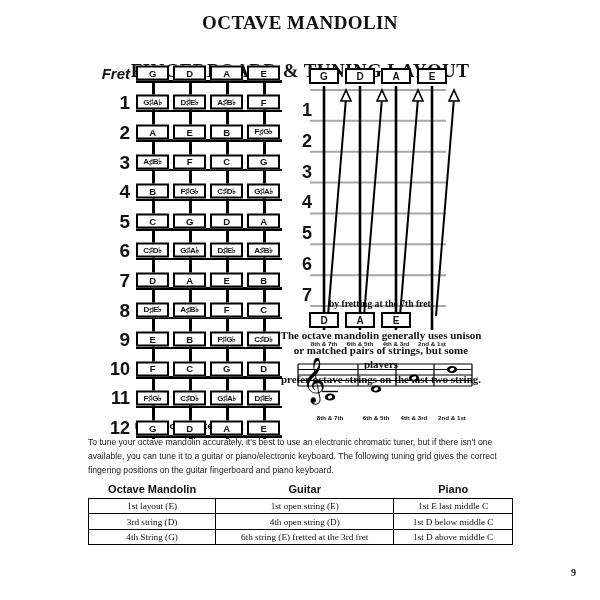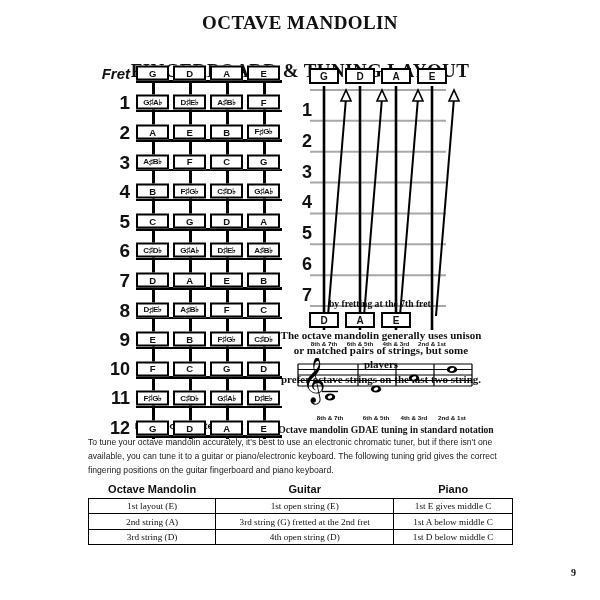--- a/index.html
+++ b/index.html
@@ -372,47 +372,46 @@
           <ellipse cx="156" cy="11.5" rx="5.2" ry="3.6" fill="#000"></ellipse>
           <ellipse cx="156" cy="11.5" rx="2.4" ry="1.5" fill="#fff" transform="rotate(-20 156 11.5)"></ellipse>
         </g>
       </svg></div>
   <div class="nota-pairs" id="notapairs">
       <span style="left: 34px;">8th &amp; 7th</span>
       <span style="left: 80px;">6th &amp; 5th</span>
       <span style="left: 118px;">4th &amp; 3rd</span>
       <span style="left: 156px;">2nd &amp; 1st</span>
     </div>
-  <div class="nota-cap">Octave mandolin GDAE tuning in standard notation</div>
 
   <div class="para">To tune your octave mandolin accurately, it's best to use an electronic chromatic tuner, but if there isn't one available, you can tune it to a guitar or piano/electronic keyboard. The following tuning grid gives the correct fingering positions on the guitar fingerboard and piano keyboard.</div>
 
   <div class="tbl-wrap">
     <table>
       <thead>
         <tr>
           <th class="hd c1">Octave Mandolin</th>
           <th class="hd c2">Guitar</th>
           <th class="hd c3">Piano</th>
         </tr>
       </thead>
       <tbody id="tbody">
           <tr>
             <td class="c1">1st layout (E)</td>
             <td class="c2">1st open string (E)</td>
-            <td class="c3">1st E gives middle C</td>
-          </tr>
-          <tr>
-            <td class="c1">2nd string (A)</td>
-            <td class="c2">3rd string (G) fretted at the 2nd fret</td>
-            <td class="c3">1st A below middle C</td>
+            <td class="c3">1st E last middle C</td>
           </tr>
           <tr>
             <td class="c1">3rd string (D)</td>
             <td class="c2">4th open string (D)</td>
             <td class="c3">1st D below middle C</td>
           </tr>
+          <tr>
+            <td class="c1">4th String (G)</td>
+            <td class="c2">6th string (E) fretted at the 3rd fret</td>
+            <td class="c3">1st D above middle C</td>
+          </tr>
         </tbody>
     </table>
   </div>
 
   <div class="pageno">9</div>
 </div>
 
 </body></html>

